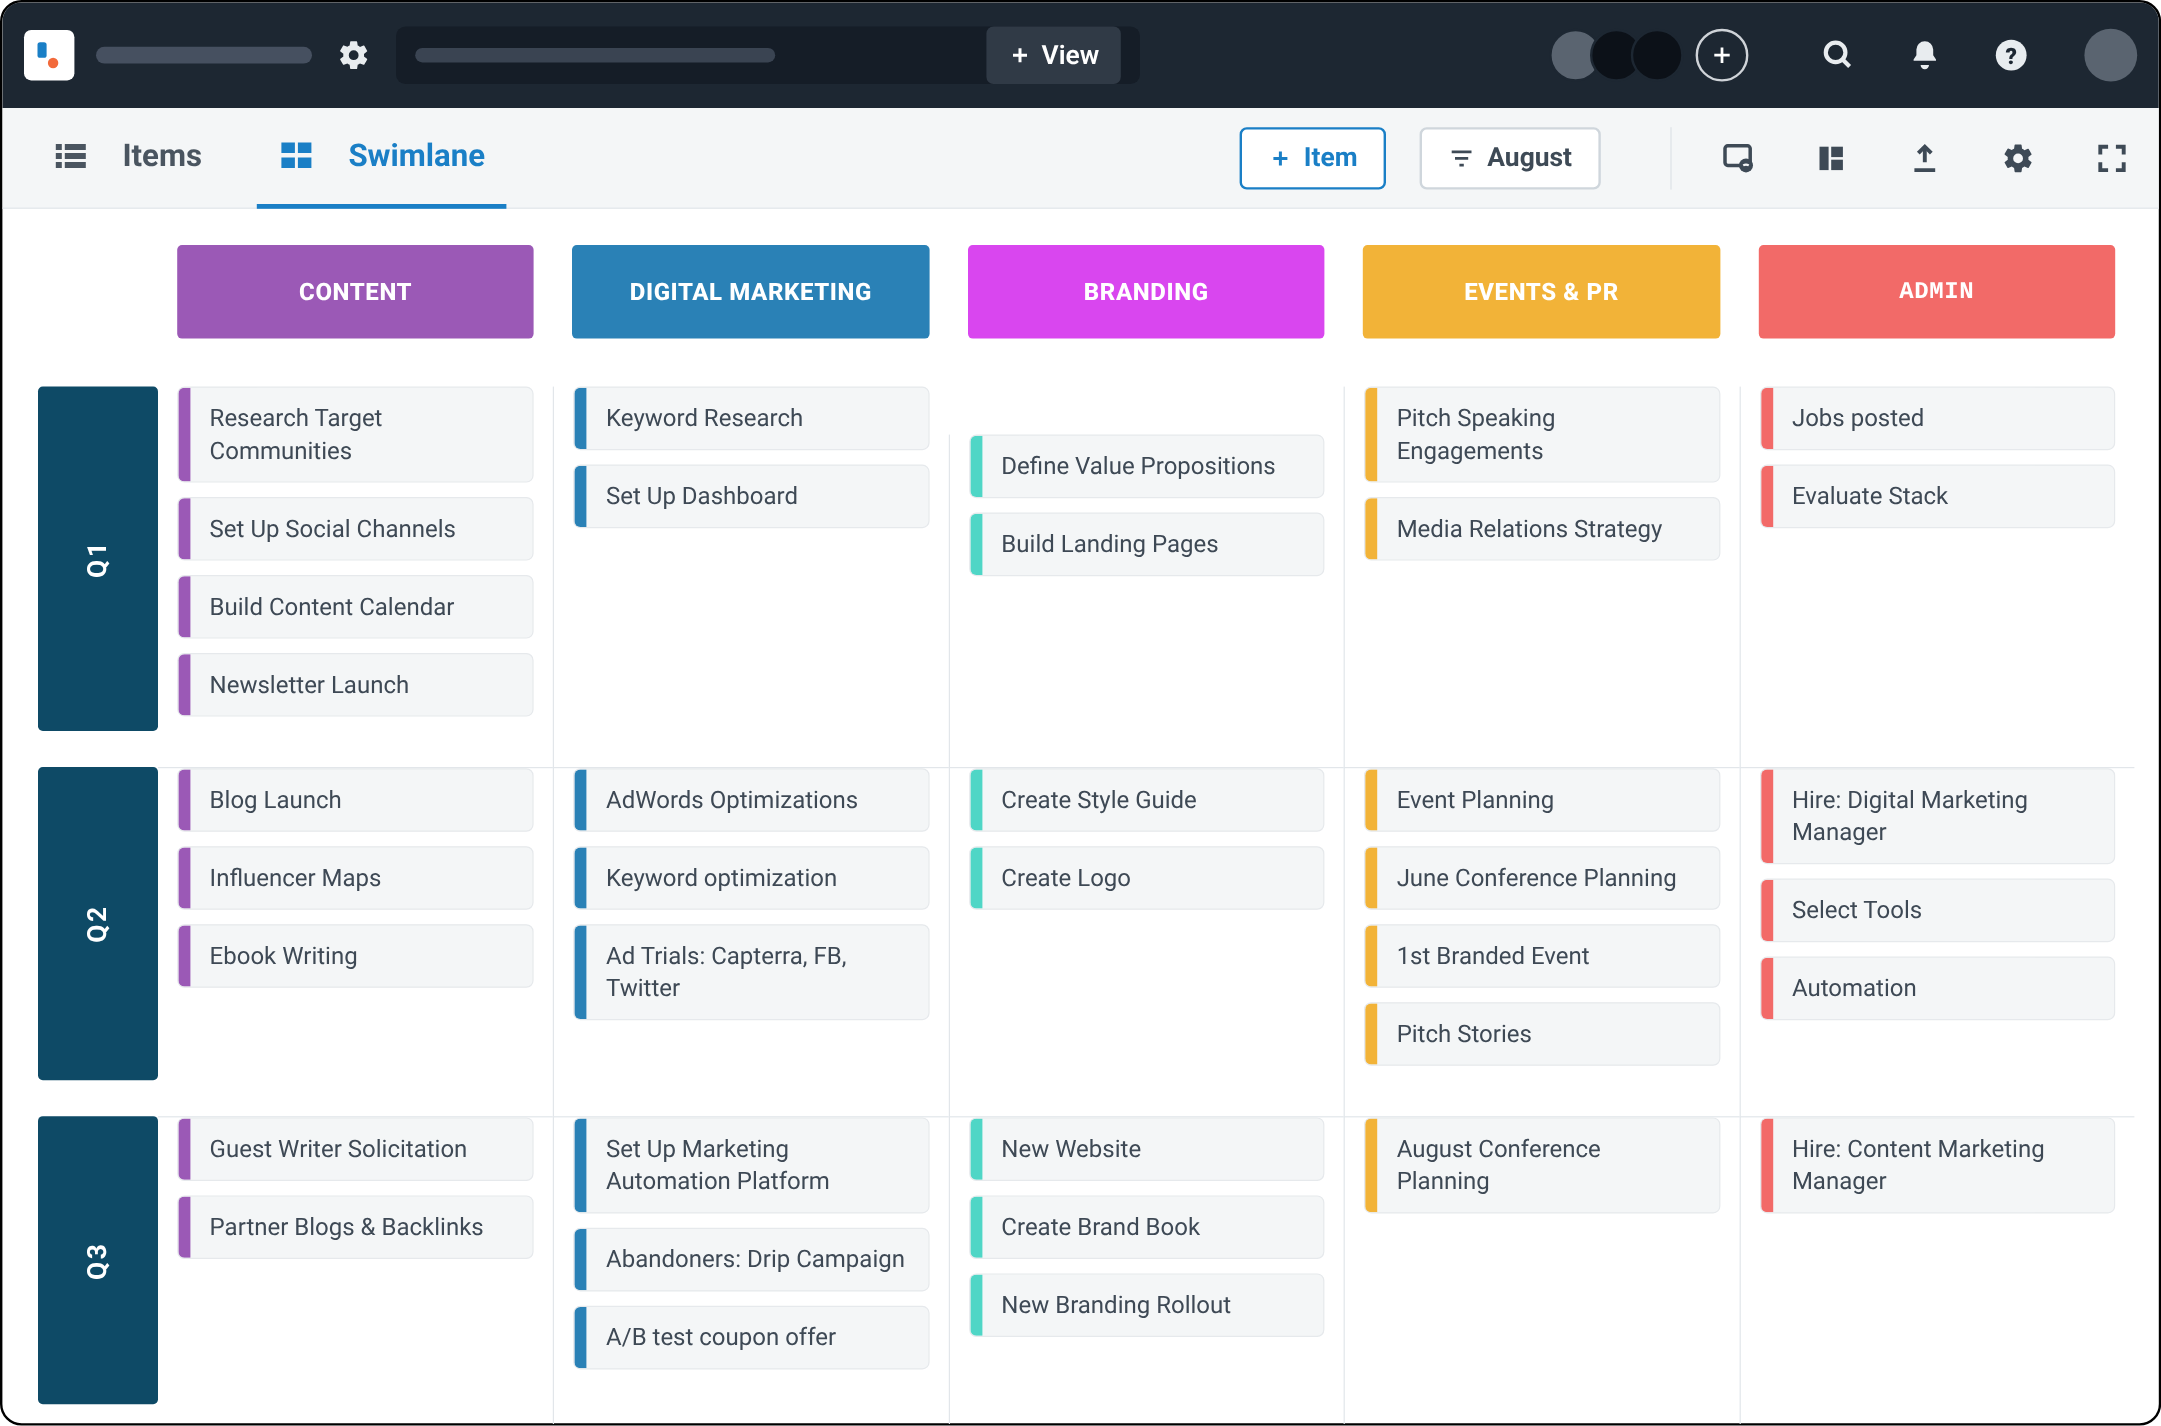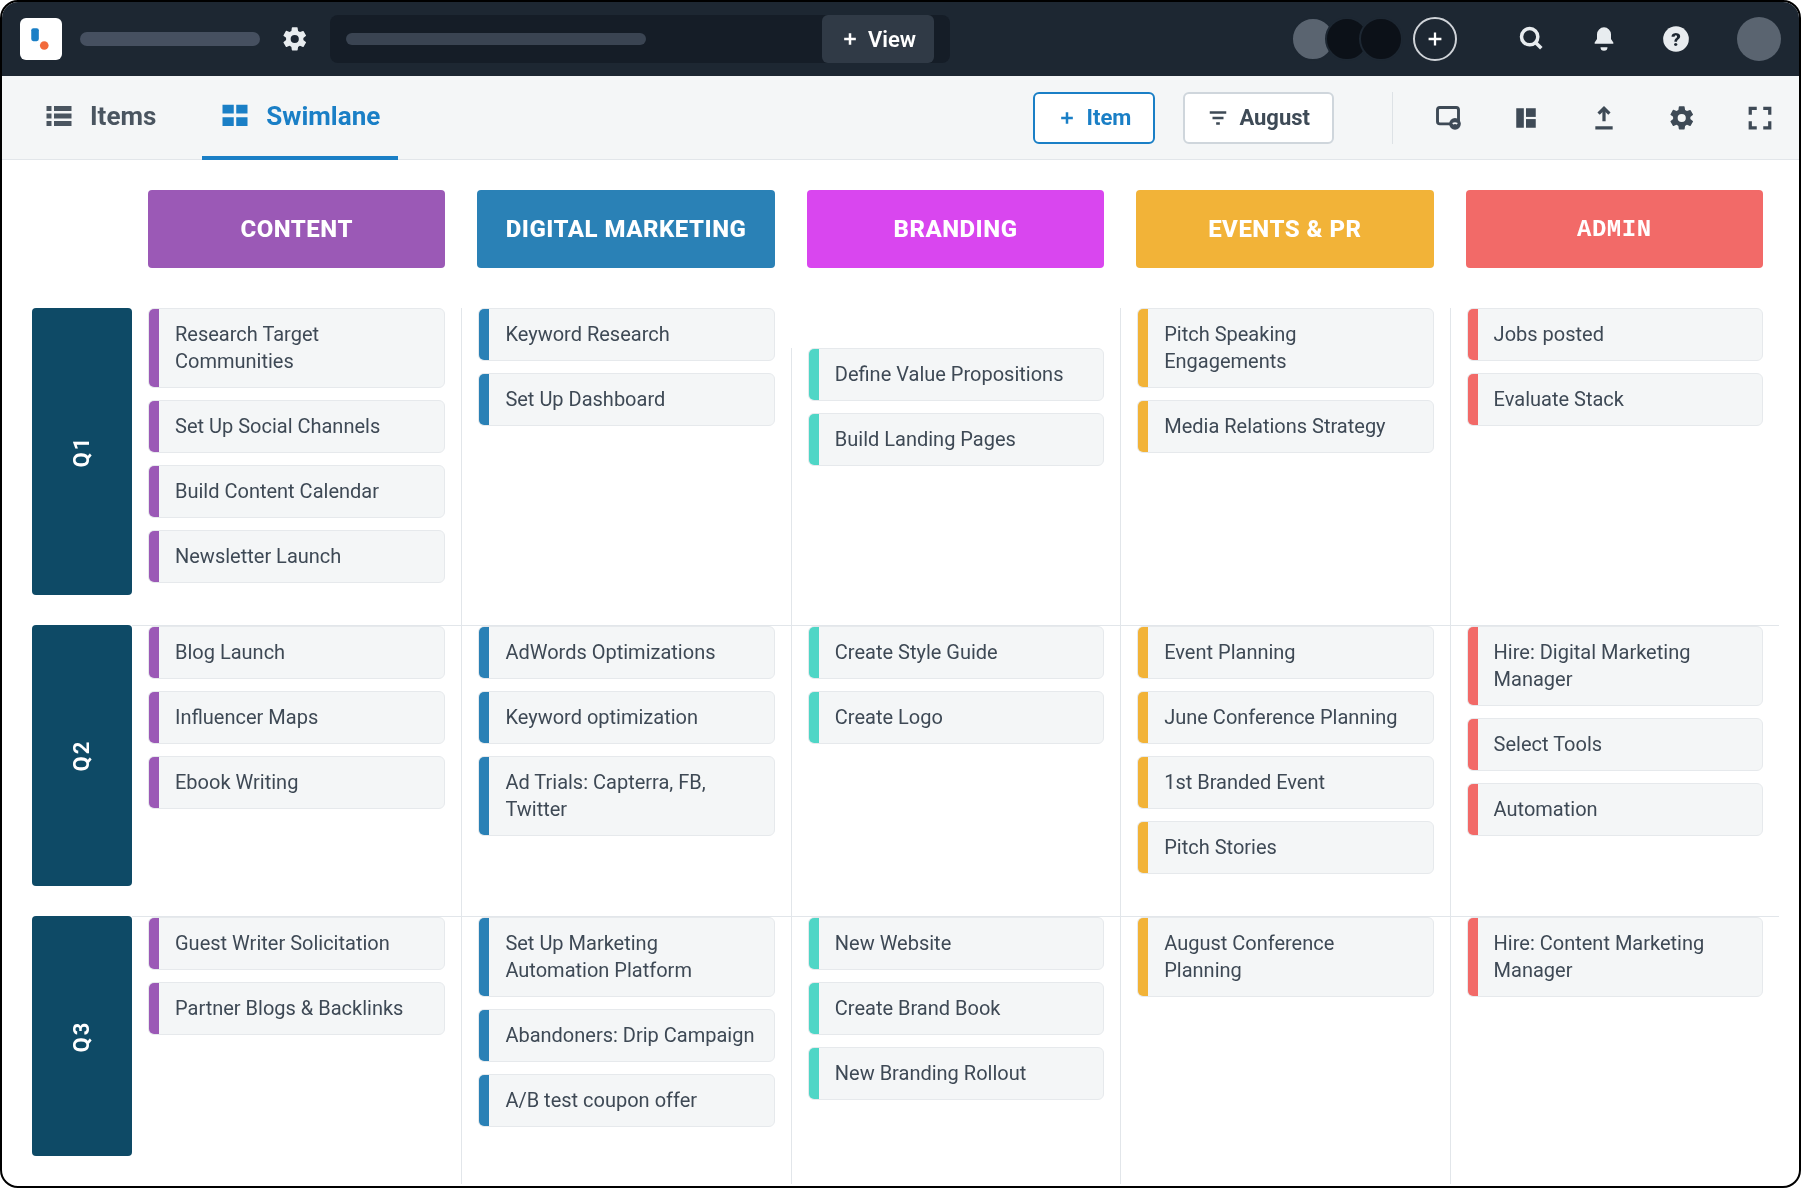--- a/index.html
+++ b/index.html
@@ -1,54 +1,54 @@
 <!DOCTYPE html>
 <html><head>
 <meta charset="utf-8">
 <style>
   * { box-sizing: border-box; margin: 0; padding: 0; }
   html, body { width: 1801px; height: 1188px; font-family: -apple-system, BlinkMacSystemFont, "Segoe UI", Roboto, Helvetica, Arial, sans-serif; background: #fff; }
   body { border: 2px solid #000; border-radius: 18px; overflow: hidden; }
 
   
-  .topbar { height: 74px; background: #1d2732; display: flex; align-items: center; padding: 1px 18px; gap: 18px; color: #cfd3d8; }
+  .topbar { height: 88px; background: #1d2732; display: flex; align-items: center; padding: 1px 18px; gap: 18px; color: #cfd3d8; }
   .logo { width: 42px; height: 42px; background: #fff; border-radius: 6px; display: flex; align-items: center; justify-content: center; }
   .logo svg { width: 26px; height: 26px; }
   .topbar .placeholder-bar { height: 14px; background: #465060; border-radius: 8px; }
   .topbar .ph1 { width: 180px; }
   .gear-top { width: 34px; height: 34px; color: #e8ecef; display:flex; align-items:center; justify-content:center; }
   .searchwrap { flex: 0 0 620px; height: 48px; background: #151d27; border-radius: 8px; display: flex; align-items: center; padding: 0 16px; color: #8b94a3; }
   .searchwrap .ph2 { width: 300px; height: 12px; background: #3a4452; border-radius: 6px; }
   .view-btn { margin-left: auto; height: 48px; background: #303a46; color: #fff; border-radius: 6px; padding: 0 18px; display: flex; align-items: center; gap: 8px; font-size: 22px; font-weight: 600; margin-right: 0; }
   .topbar .spacer { flex: 1 1 auto; }
   .avatars { display: flex; align-items: center; gap: -8px; }
   .avatar { width: 44px; height: 44px; border-radius: 50%; background: #0c1118; margin-left: -10px; border: 2px solid #1d2732; }
   .avatar.grey { background: #5a6470; }
   .add-circle { width: 44px; height: 44px; border-radius: 50%; border: 2px solid #cfd3d8; display: flex; align-items: center; justify-content: center; color: #fff; margin-left: 10px; }
   .top-icons { display: flex; align-items: center; gap: 42px; margin-left: 42px; }
   .top-icons .ti { width: 30px; height: 30px; color: #e8ecef; display:flex; align-items:center; justify-content:center; }
   .profile-dot { width: 44px; height: 44px; border-radius: 50%; background: #5a6470; margin-left: 28px; }
 
   
   .subnav { height: 84px; background: #f4f6f7; border-bottom: 1px solid #e2e6ea; display: flex; align-items: center; padding: 0 24px; gap: 28px; }
-  .tabbtn { display: flex; align-items: center; gap: 16px; font-size: 26px; font-weight: 700; color: #4a5560; padding: 0 18px; height: 84px; border-bottom: 4px solid transparent; }
+  .tabbtn { display: flex; align-items: center; gap: 28px; font-size: 26px; font-weight: 700; color: #4a5560; padding: 0 18px; height: 84px; border-bottom: 4px solid transparent; }
   .tabbtn.active { color: #1a7fc6; border-bottom-color: #1a7fc6; }
   .tabbtn .ticon { width: 30px; height: 30px; display:flex; align-items:center; justify-content:center; }
   .subnav .grow { flex: 1 1 auto; }
   .btn { height: 52px; border-radius: 6px; display: flex; align-items: center; gap: 10px; padding: 0 22px; font-size: 22px; font-weight: 700; cursor: pointer; }
   .btn.primary-outline { border: 2.5px solid #1a7fc6; color: #1a7fc6; background: #fff; }
   .btn.outline { border: 2px solid #cfd6dc; color: #3e4a56; background: #fff; }
   .tool-icons { display: flex; align-items: center; gap: 48px; margin-left: 30px; padding-left: 40px; border-left: 1px solid #dde2e6; height: 52px; }
   .tool-icons .tool { width: 30px; height: 30px; color: #3e4a56; display:flex; align-items:center; justify-content:center; }
 
   
   .board { padding: 30px 20px 30px 30px; height: calc(100% - 76px - 84px); overflow: auto; }
   .grid { display: grid; grid-template-columns: 100px repeat(5, 1fr); gap: 0; }
   .corner { }
-  .colhead { margin: 0 16px 40px 16px; height: 78px; display: flex; align-items: center; justify-content: center; font-size: 24px; font-weight: 800; letter-spacing: 0.5px; color: #fff; border-radius: 4px; }
+  .colhead { margin: 0 16px 40px 16px; height: 78px; display: flex; align-items: center; justify-content: center; font-size: 20px; font-weight: 800; letter-spacing: 0.5px; color: #fff; border-radius: 4px; }
   .rowlabel { background: #0e4a66; color: #fff; display: flex; align-items: center; justify-content: center; border-radius: 4px; margin: 0 0 30px 0; }
   .rowlabel span { transform: rotate(-90deg); font-size: 22px; font-weight: 700; letter-spacing: 2px; }
   .cell { padding: 0 16px 30px 16px; border-left: 1px solid #e2e6ea; border-top: 1px solid #e2e6ea; }
   .cell.first-col { border-left: none; }
   .card { display: flex; align-items: stretch; margin-bottom: 12px; border-radius: 6px; overflow: hidden; border: 1px solid #e6e9ec; background: #f4f6f7; }
   .card .stripe { width: 10px; flex-shrink: 0; }
   .card .label { flex: 1; padding: 12px 16px; font-size: 20px; color: #3e4955; line-height: 1.35; }
 
   
 </style>

